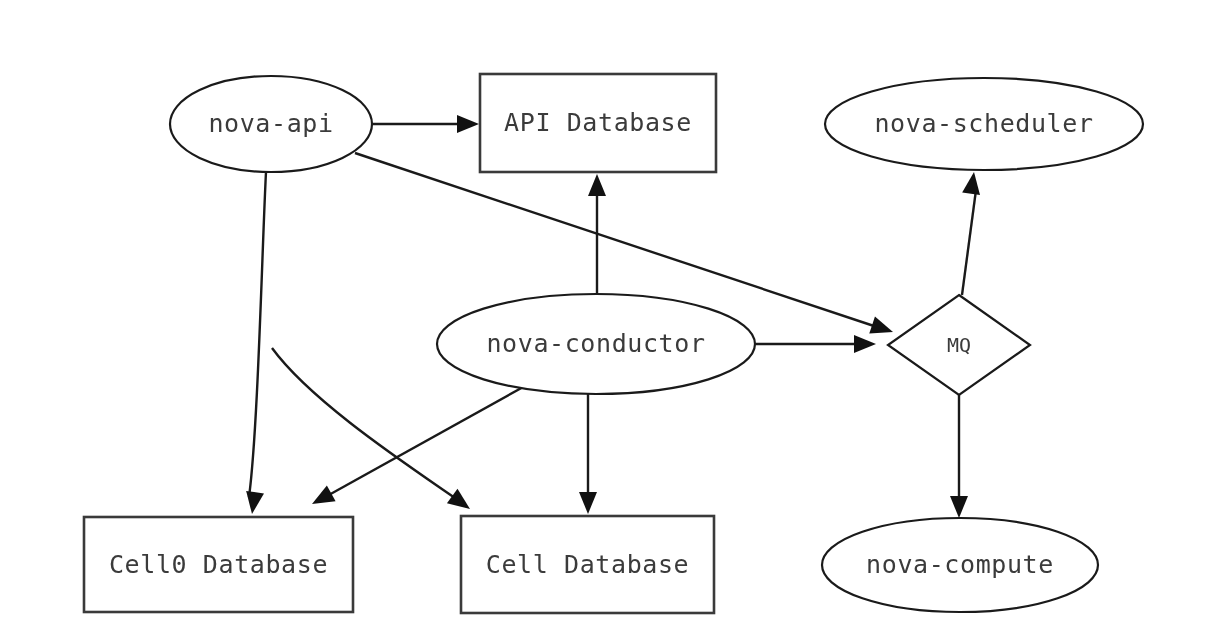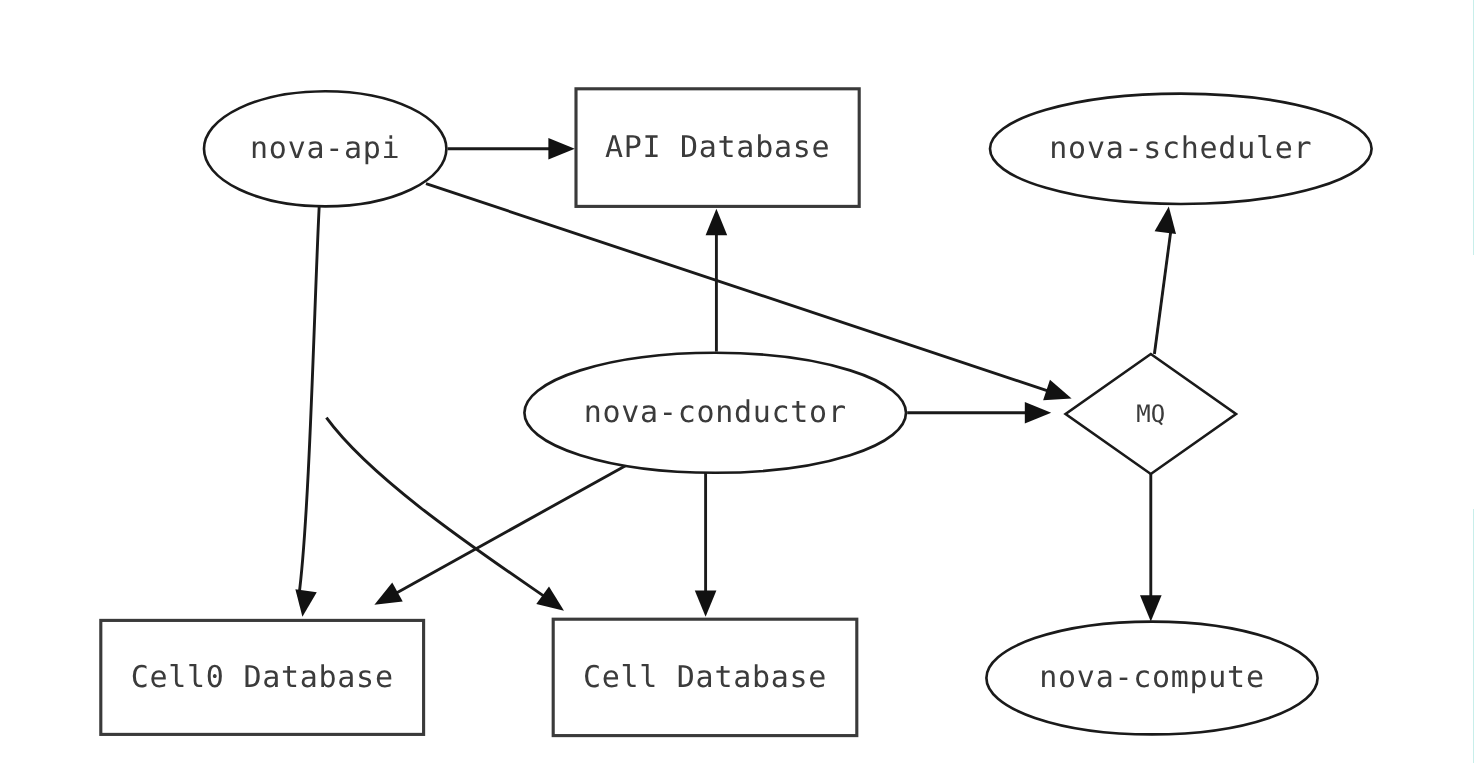--- a/index.html
+++ b/index.html
@@ -11,21 +11,21 @@
   body {
     width: 1228px;
     height: 644px;
     font-family: "DejaVu Sans Mono", "Liberation Mono", monospace;
     overflow: hidden;
   }
   #diagram-root {
     position: relative;
     width: 1228px;
     height: 644px;
-    background: #14b8a6;
+    background: #5eead4;
   }
   svg#graph {
     display: block;
     width: 1228px;
     height: 644px;
     background: #ffffff;
   }
   .node-shape {
     fill: #ffffff;
     stroke: #1a1a1a;

